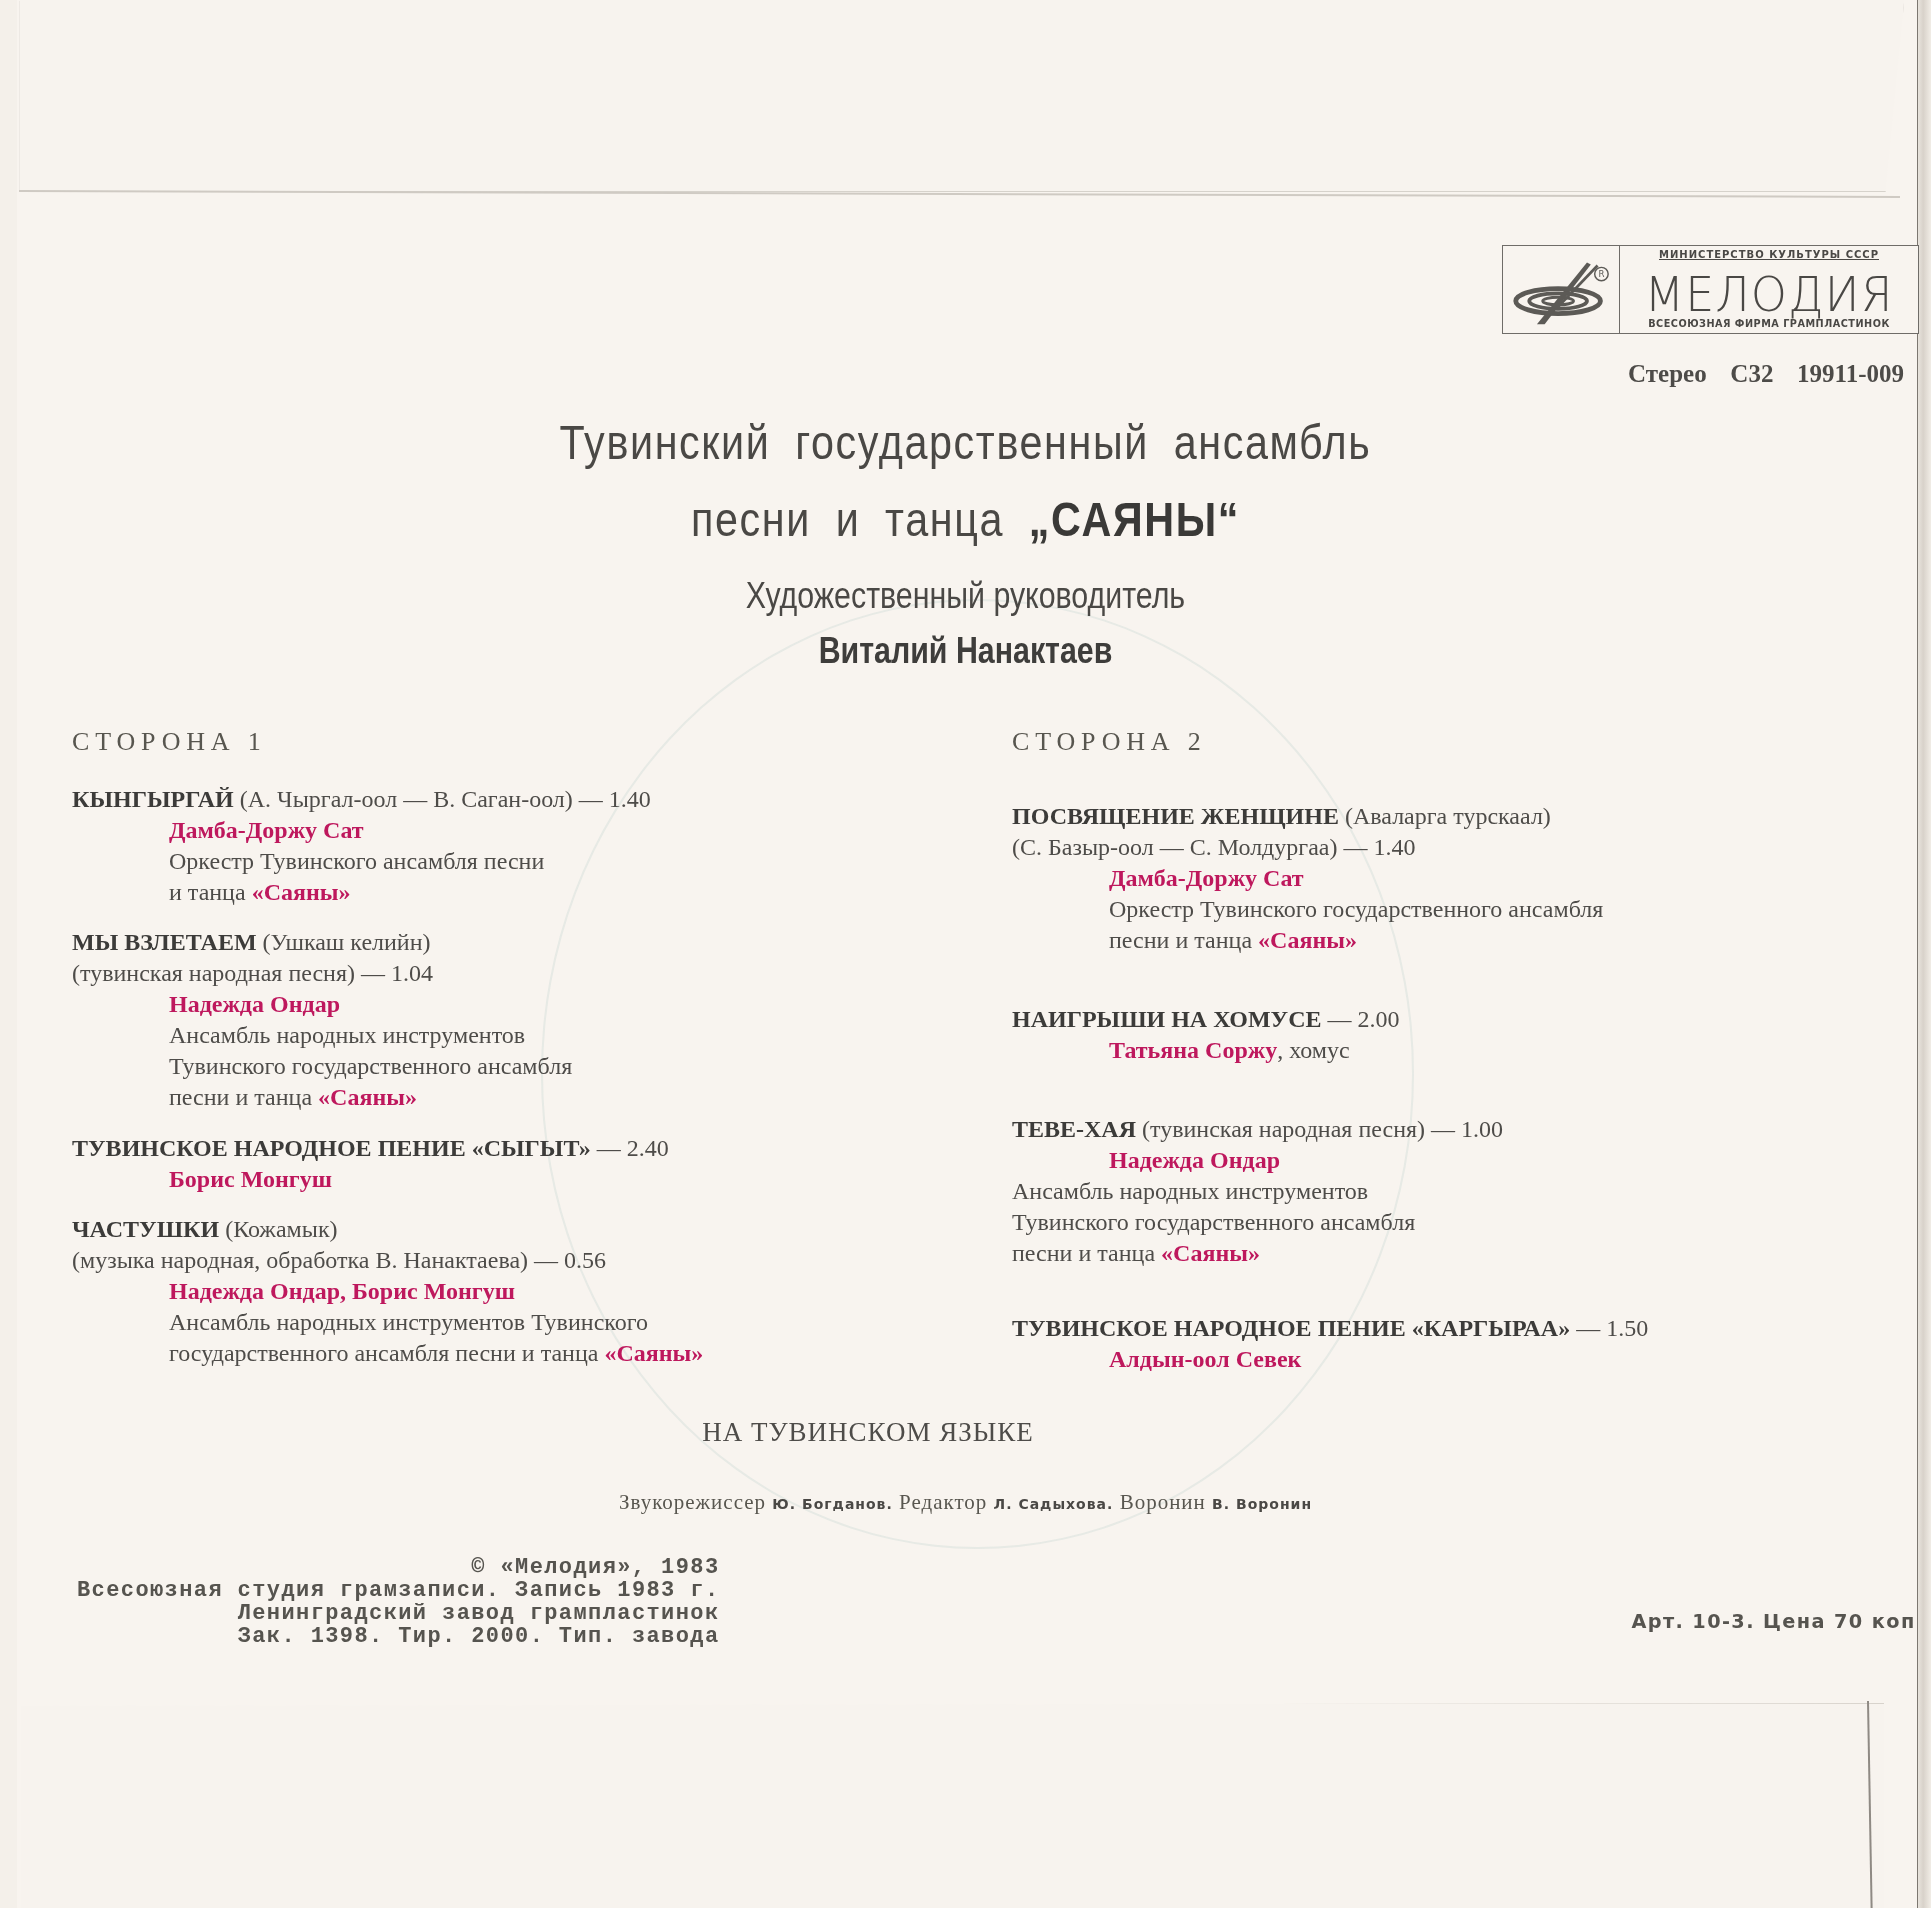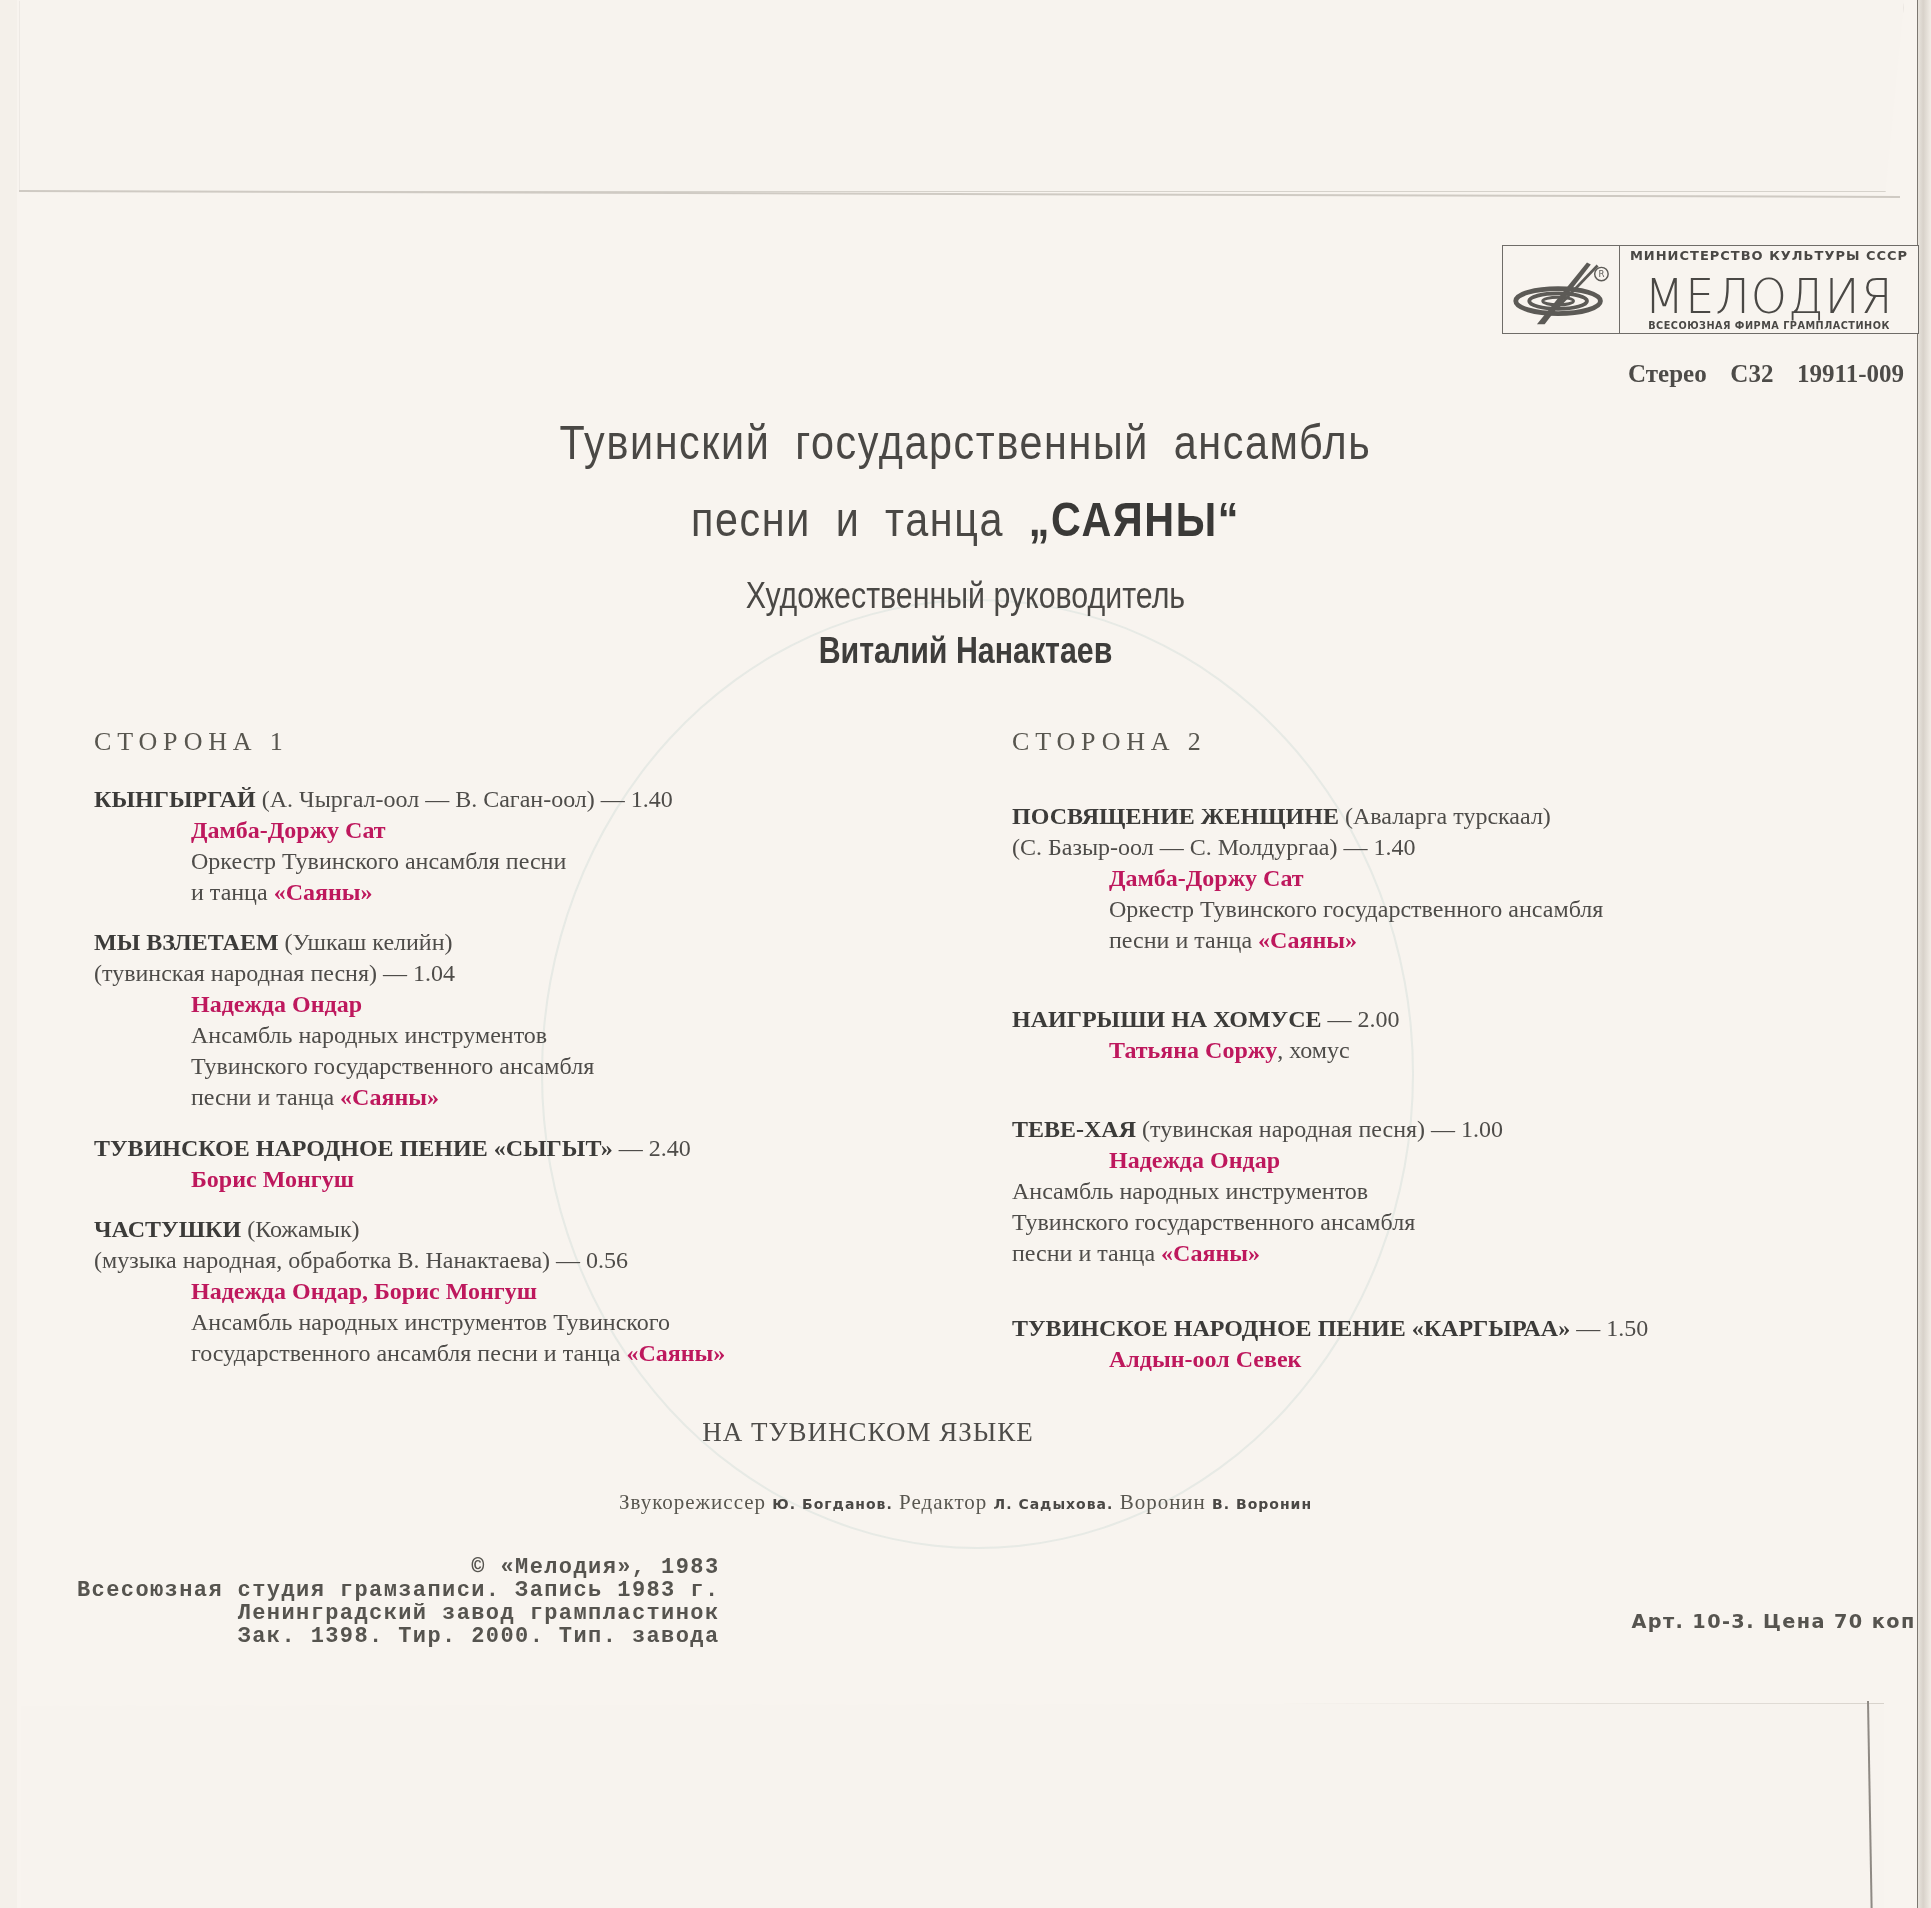--- a/index.html
+++ b/index.html
@@ -107,24 +107,25 @@
       flex: 1;
       display: flex;
       flex-direction: column;
       align-items: center;
       justify-content: center;
       font-family: "DejaVu Sans", "Liberation Sans", sans-serif;
       color: #4a4845;
       line-height: 1;
     }
     .logo-top {
-      font-size: 13px;
+      font-size: 10px;
       letter-spacing: 1px;
       font-weight: bold;
       margin-bottom: 11px;
+      text-decoration: underline;
     }
     .logo-main {
       font-size: 46px;
       letter-spacing: 1px;
       font-weight: 300;
       transform: scaleY(1.05);
     }
     .logo-bottom {
       font-size: 9.7px;
       letter-spacing: 0.5px;
@@ -220,21 +221,21 @@
       color: #3c3b39;
     }
     .indent {
       padding-left: 97px;
     }
     .bold {
       font-weight: bold;
       color: #be185d;
     }
     .side1 {
-      left: 94px;
+      left: 72px;
       top: 726px;
     }
     .side2 {
       left: 1012px;
       top: 726px;
     }
 
     .lang {
       position: absolute;
       top: 1417px;

